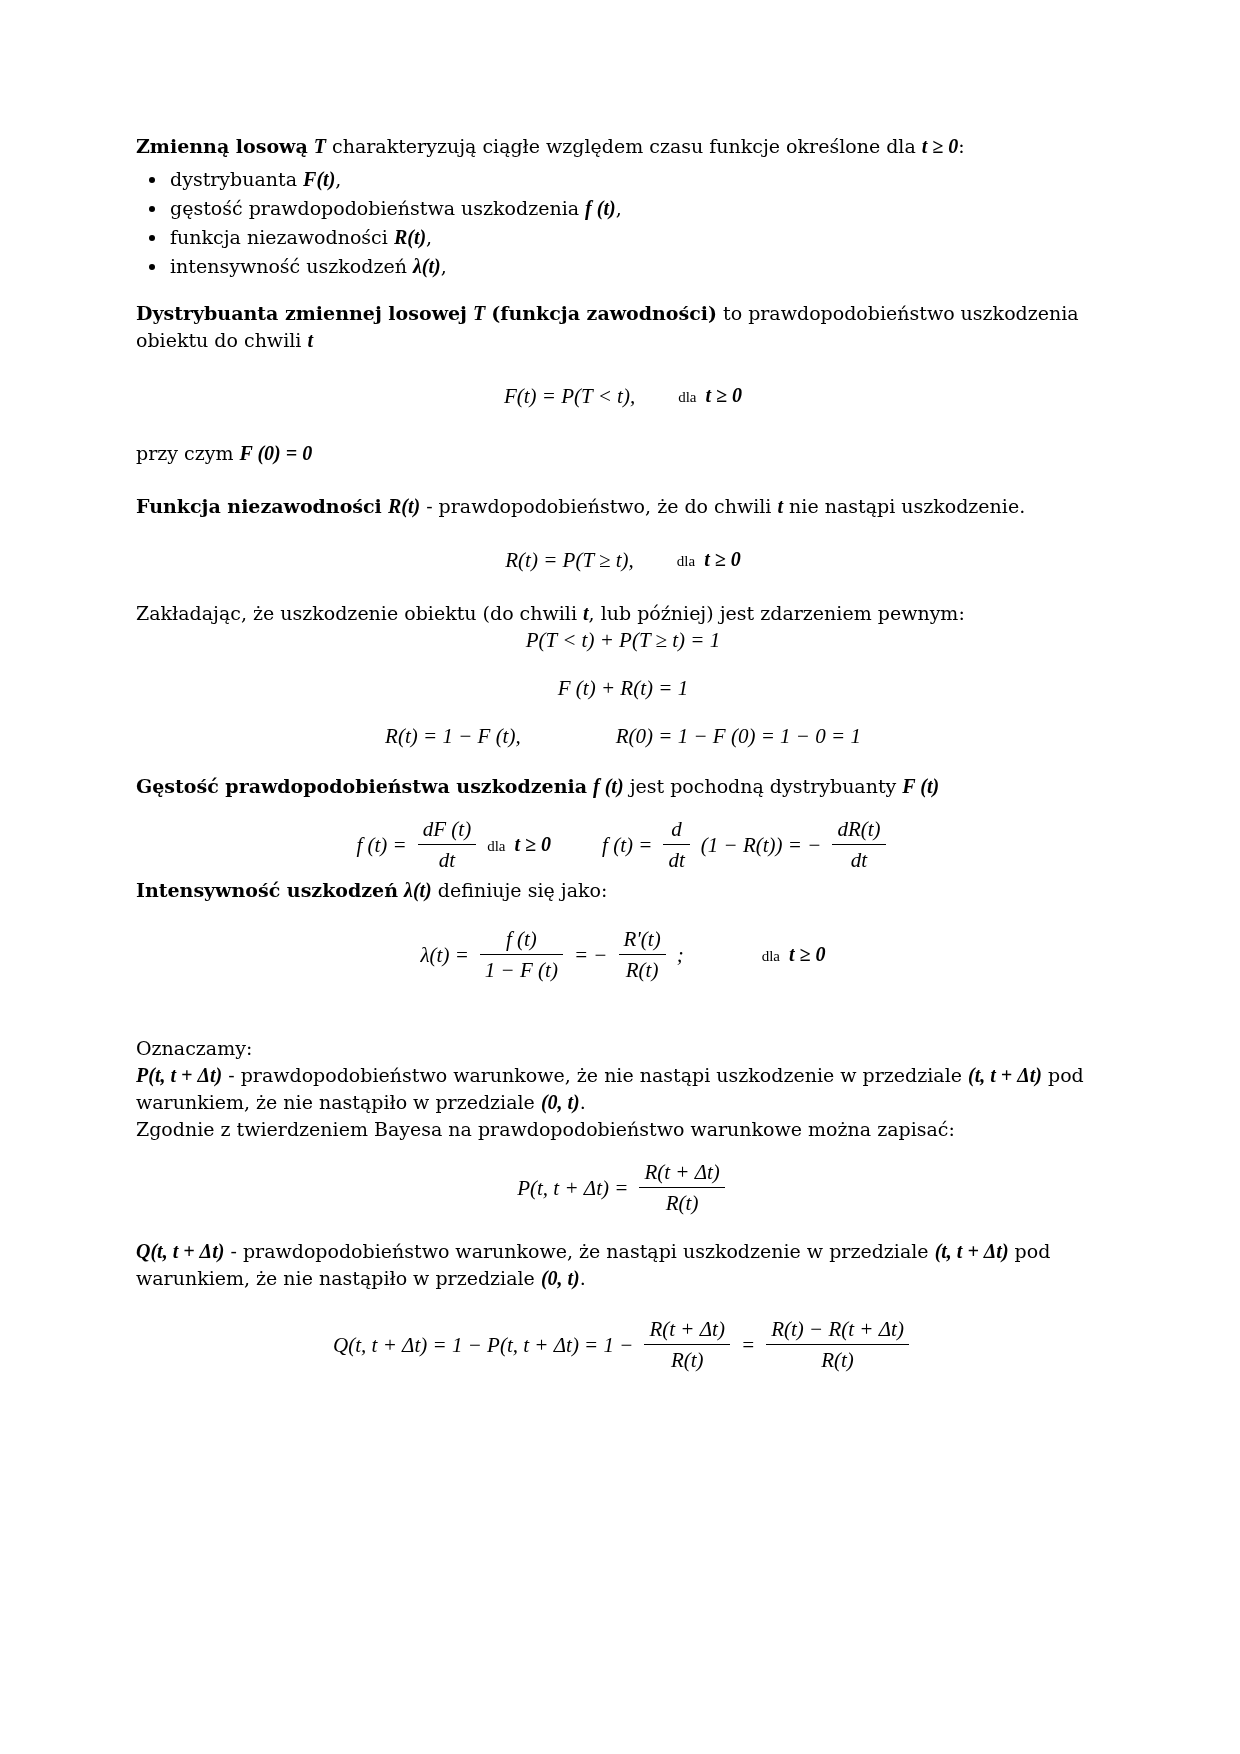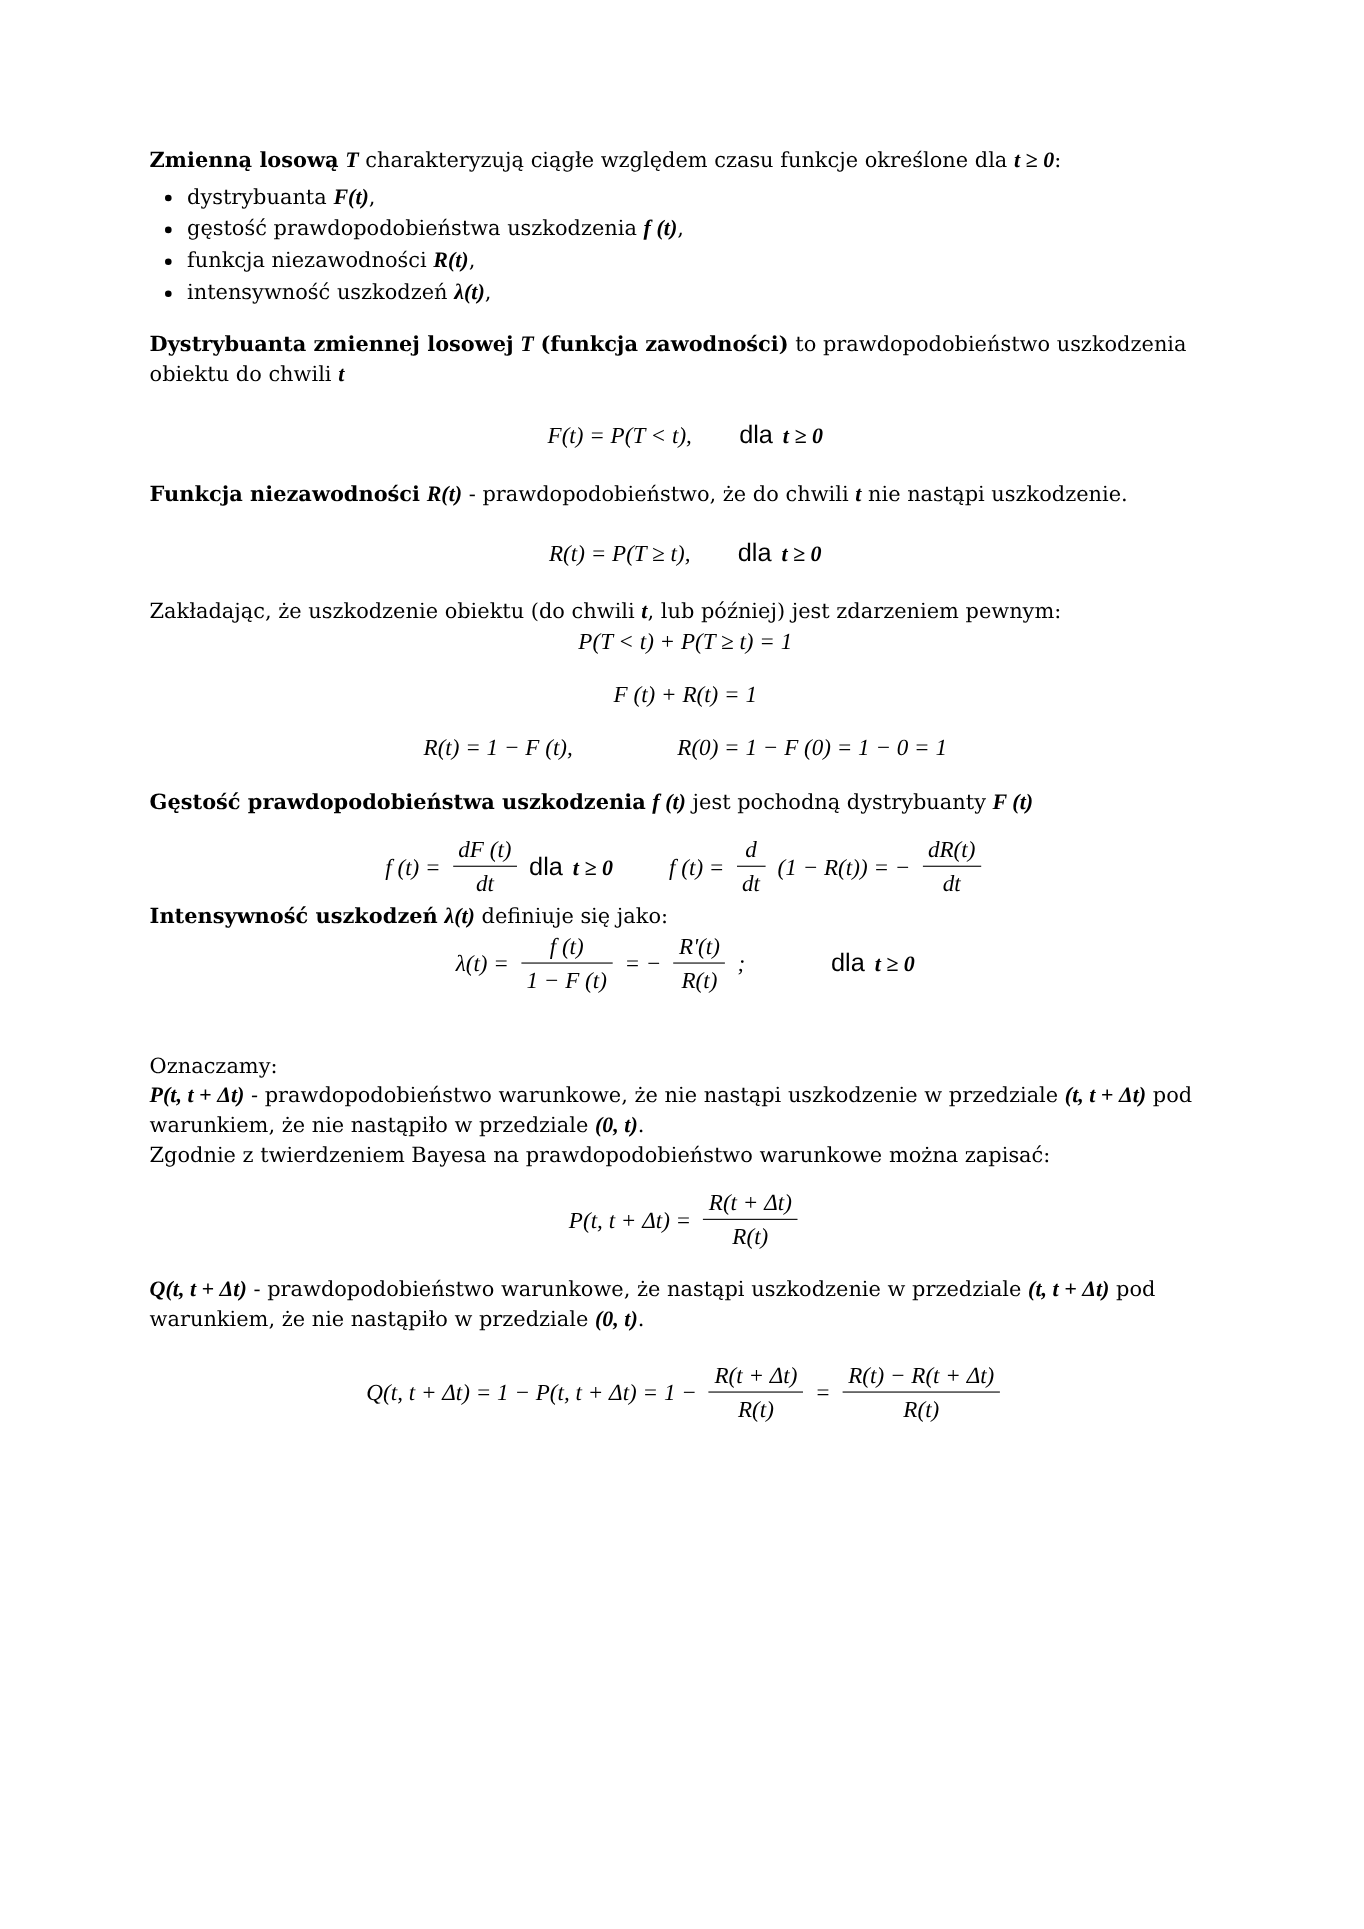--- a/index.html
+++ b/index.html
@@ -32,24 +32,24 @@
     justify-content: center;
     align-items: center;
     font-family: "Liberation Serif", serif;
     font-style: italic;
     font-size: 21px;
     line-height: 26px;
   }
   .fgroup { display: inline-flex; align-items: center; gap: 7px; }
   .cond { display: inline-flex; align-items: baseline; gap: 9px; }
   .dla {
-    font-family: Liberation Sans, sans-serif;
+    font-family: Liberation Serif, serif;
     font-style: normal;
     font-weight: 400;
-    font-size: 23px;
+    font-size: 15px;
   }
   .frac {
     display: inline-block;
     text-align: center;
     vertical-align: middle;
     margin: 0 4px;
   }
   .frac .num { display: block; border-bottom: 1.7px solid #000; padding: 0 5px 2px; }
   .frac .den { display: block; padding: 2px 5px 0; }
 
@@ -62,21 +62,21 @@
   .p-note  { margin-top: 30px; }
   .h-rel   { margin-top: 26px; }
   .row-rel { margin-top: 26px; }
   .p-assume{ margin-top: 26px; }
   .row-eq1 { margin-top: 0; }
   .row-eq2 { margin-top: 22px; }
   .row-eq3 { margin-top: 22px; gap: 95px; }
   .h-den   { margin-top: 24px; }
   .row-den { margin-top: 16px; gap: 51px; }
   .h-int   { margin-top: 4px; }
-  .row-int { gap: 78px; }
+  .row-int { margin-top: 22px; gap: 78px; }
   .p-ozn   { margin-top: 52px; }
   .p-pdef  { margin-top: 0; }
   .p-bayes { margin-top: 0; }
   .row-peq { margin-top: 16px; }
   .p-qdef  { margin-top: 22px; }
   .row-qeq { margin-top: 24px; }
   .gap65 { gap: 43px; }
 </style>
 </head>
 <body>
@@ -118,20 +118,24 @@
   </p>
 
   <div class="frow row-cdf gap65">
     <span>F(t) = P(T &lt; t),</span>
     <span class="cond">
         <span class="dla">dla</span>
         <span class="bmath">t ≥ 0</span>
       </span>
   </div>
 
+  <p class="para p-note">
+    <span>przy czym</span>
+    <span class="bmath">F (0) = 0</span>
+  </p>
 
   <p class="para h-rel">
     <span class="bold">Funkcja niezawodności</span>
     <span class="bmath">R(t)</span>
     <span>- prawdopodobieństwo, że do chwili</span>
     <span class="bmath">t</span>
     <span>nie nastąpi uszkodzenie.</span>
   </p>
 
   <div class="frow row-rel gap65">

